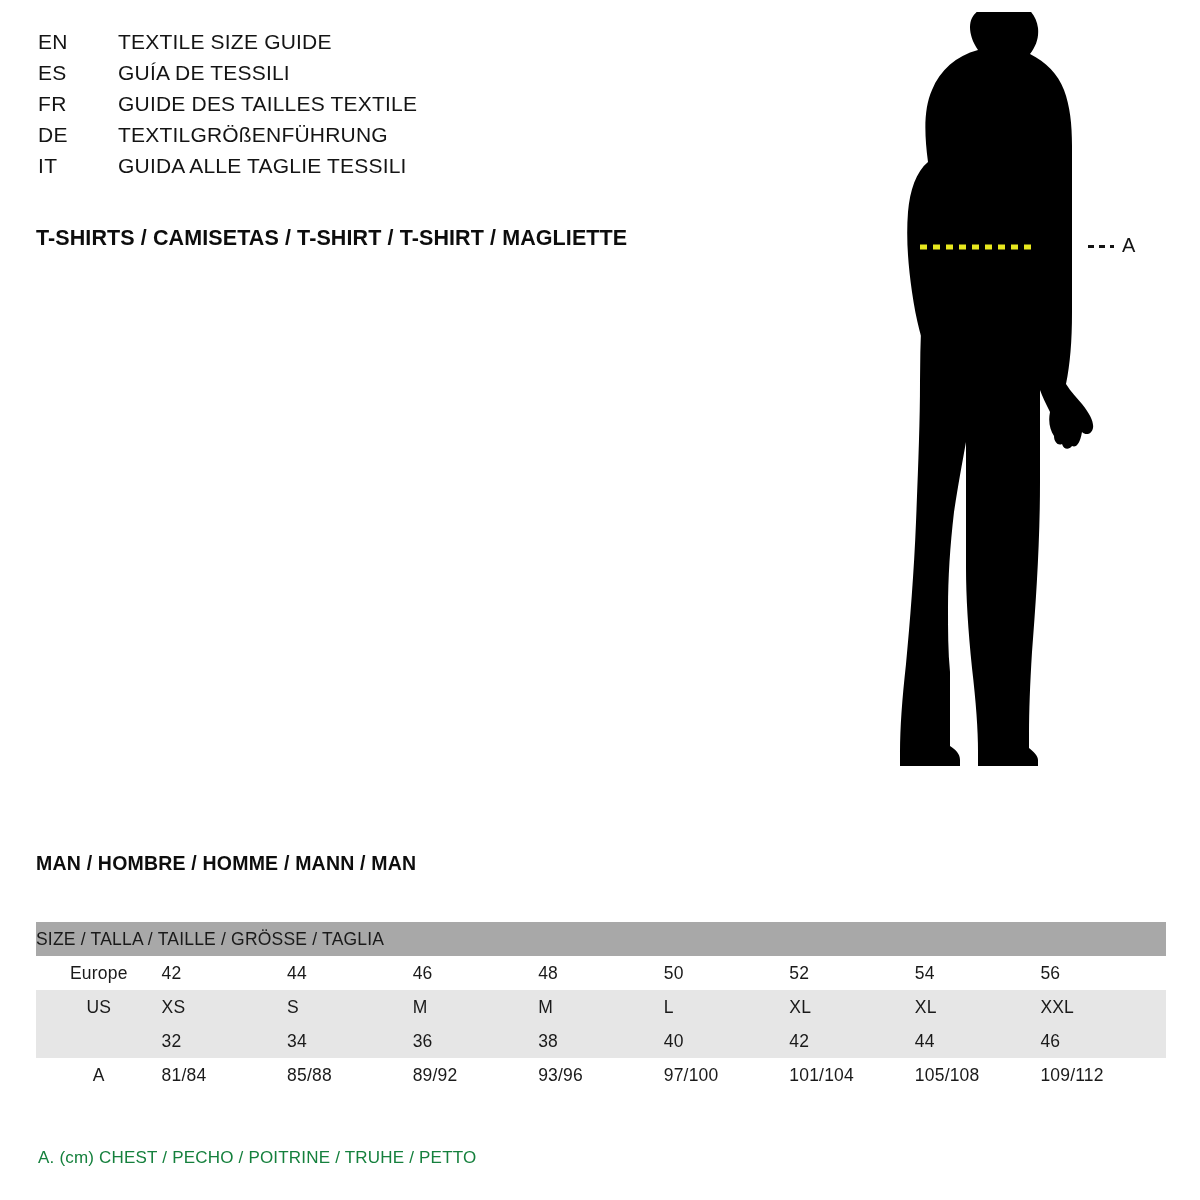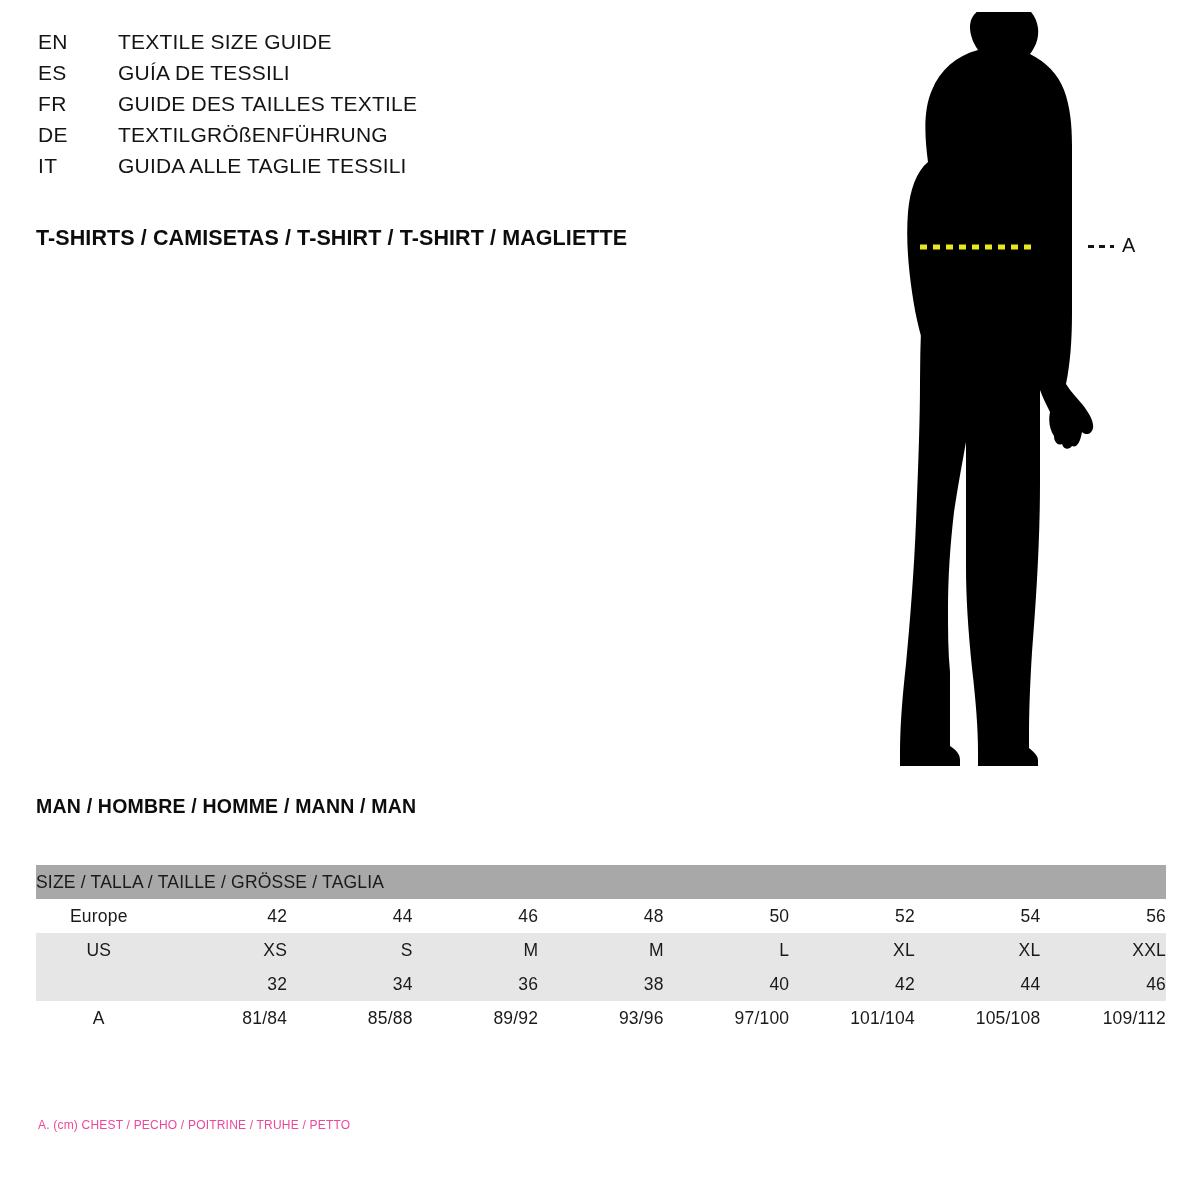--- a/index.html
+++ b/index.html
@@ -79,21 +79,21 @@
     left: 268px;
     top: 233px;
     width: 26px;
     height: 3px;
     background: repeating-linear-gradient(to right, #141414 0 6px, transparent 6px 11px);
   }
 
   
   .table-section {
     position: absolute;
-    top: 795px;
+    top: 852px;
     left: 36px;
     width: 1130px;
   }
   .section-title {
     font-size: 19.5px;
     font-weight: bold;
     letter-spacing: 0.2px;
     color: #0d0d0d;
     margin-bottom: 12px;
   }
@@ -115,32 +115,32 @@
     font-size: 17px;
     color: #141414;
   }
   .row-shade td { background: #e6e6e6; }
   .row-plain td { background: #ffffff; }
   .col-label {
     width: 170px;
     padding-left: 6px;
     text-align: center;
   }
-  .cell-val { text-align: right; }
+  .cell-val { text-align: left; }
   .head-label {
     padding-left: 6px;
     text-align: left;
   }
 
   .footnote {
     position: absolute;
-    top: 1118px;
+    top: 1148px;
     left: 38px;
-    font-size: 12px;
-    color: #ec4899;
+    font-size: 17px;
+    color: #15803d;
     letter-spacing: 0.2px;
   }
 </style>
 </head>
 <body>
 
 <div class="lang-block">
   <div class="lang-row">
     <span class="lang-code">EN</span>
     <span class="lang-text">TEXTILE SIZE GUIDE</span>

